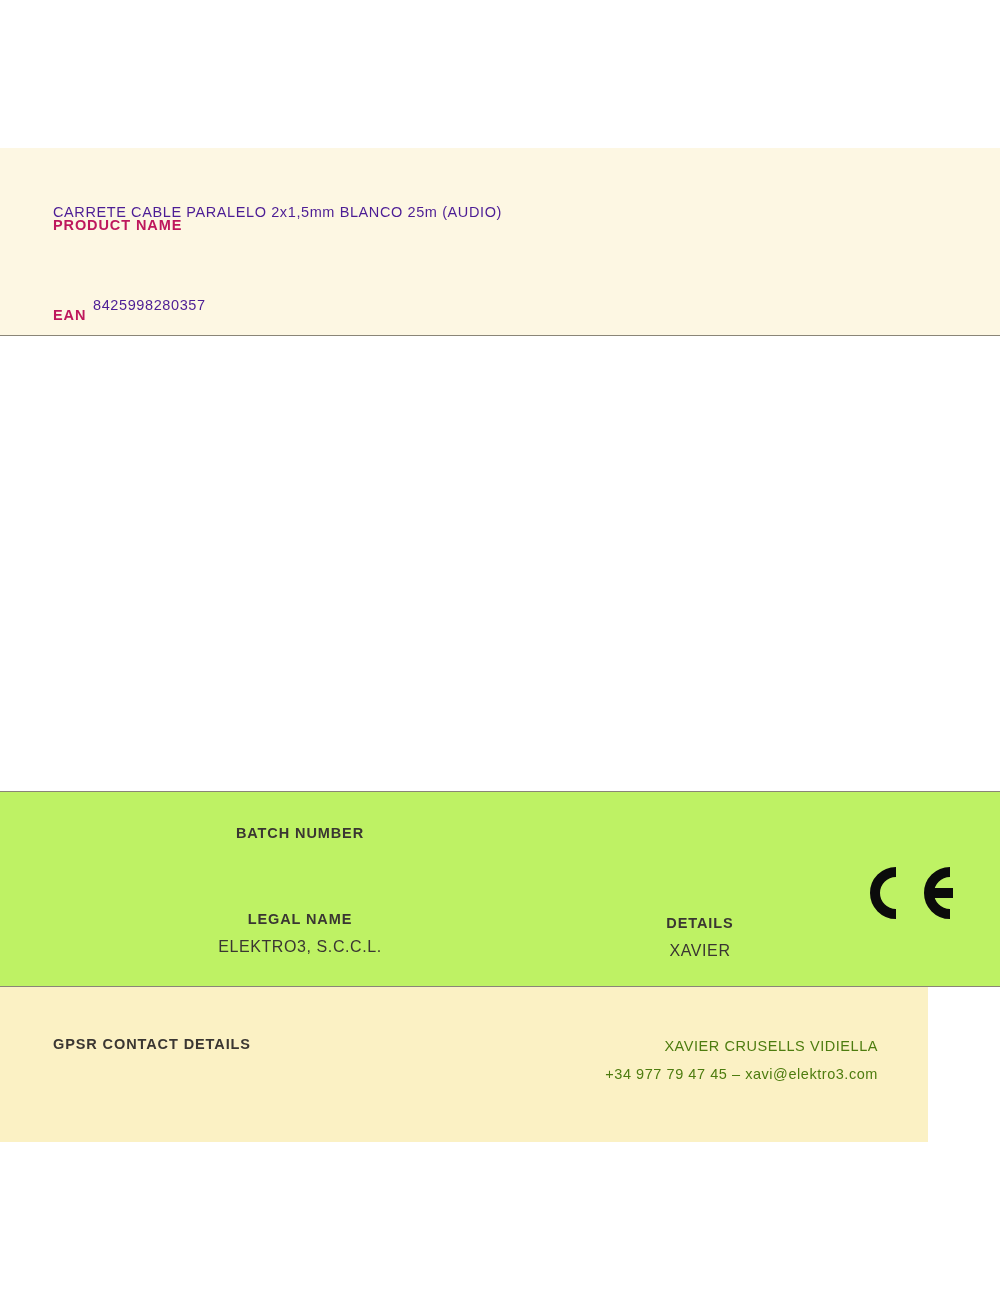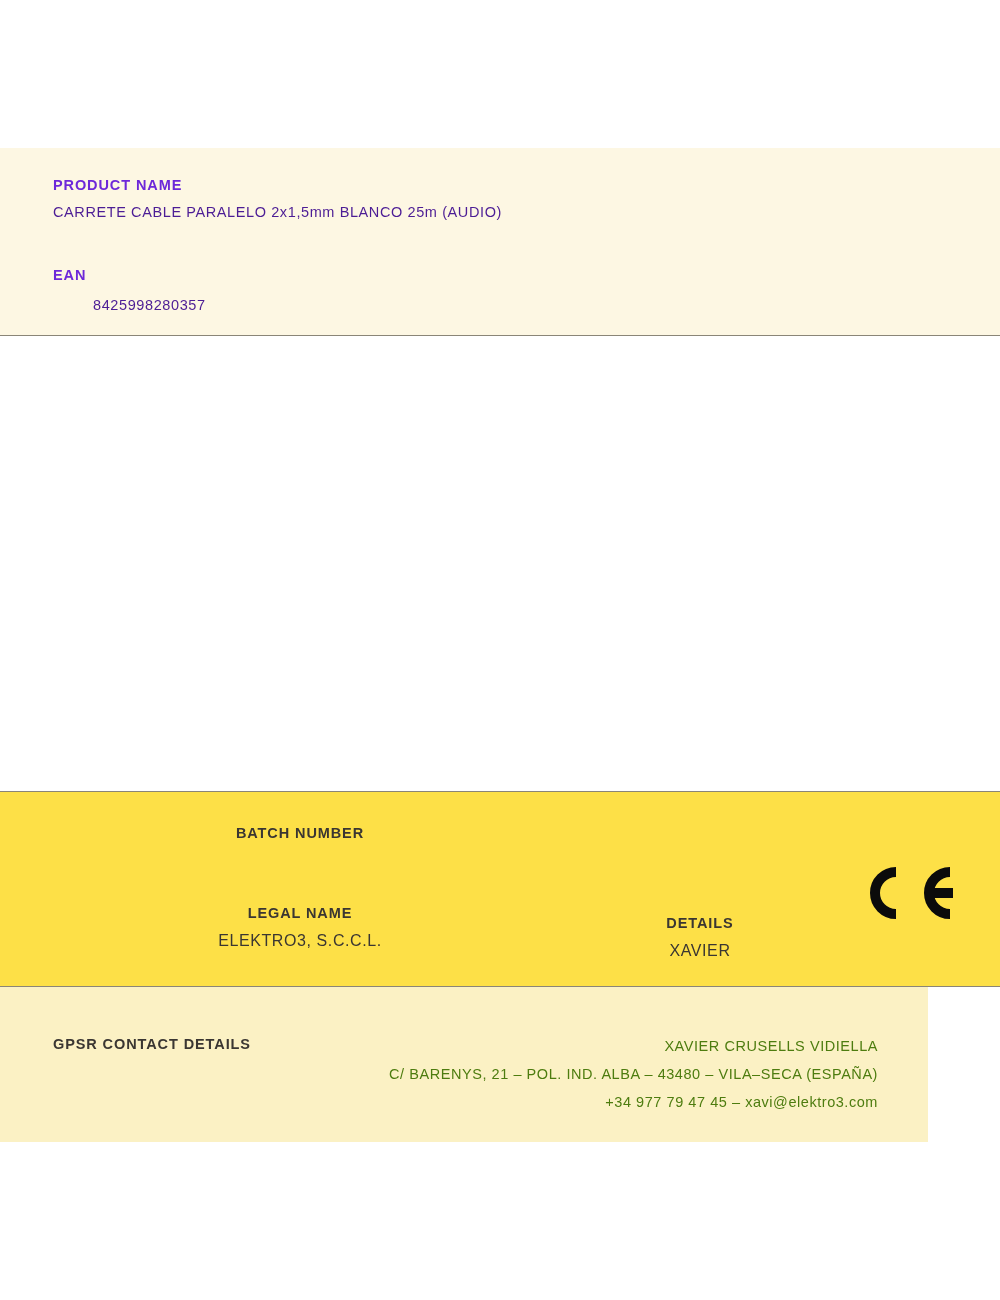--- a/index.html
+++ b/index.html
@@ -33,21 +33,22 @@
     height: 188px;
     background: #fdf7e3;
     border-bottom: 1px solid #8a8577;
     box-sizing: border-box;
   }
 
   .field-label {
     font-size: 14.5px;
     font-weight: bold;
     letter-spacing: 0.9px;
-    color: #6d28d9;
+    color: #be185d;
+    margin-top: 40px;
   }
   .field-value {
     font-size: 14.5px;
     font-weight: normal;
     letter-spacing: 0.6px;
     color: #4c1d95;
     text-align: right;
   }
 
   .top-block .product-name-label {
@@ -82,21 +83,21 @@
     background: #ffffff;
   }
 
   
   .mid-block {
     position: absolute;
     left: 0;
     top: 791px;
     width: 1000px;
     height: 196px;
-    background: #fde047;
+    background: #bef264;
     border-top: 1px solid #8a8577;
     border-bottom: 1px solid #8a8577;
     box-sizing: border-box;
   }
 
   .mid-block .col {
     position: absolute;
     text-align: center;
   }
   .mid-block .col-batch {
@@ -104,21 +105,21 @@
     top: 33px;
     width: 300px;
   }
   .mid-block .col-expiration {
     left: 550px;
     top: 33px;
     width: 300px;
   }
   .mid-block .col-legal {
     left: 150px;
-    top: 113px;
+    top: 119px;
     width: 300px;
   }
   .mid-block .col-origin {
     left: 550px;
     top: 123px;
     width: 300px;
   }
   .mid-block .col .lbl {
     font-size: 14.5px;
     font-weight: bold;
@@ -221,19 +222,18 @@
 
       <path d="M95 10 A 21 21 0 1 0 95 52" fill="none" stroke="#0b0b0b" stroke-width="10" stroke-linecap="butt"></path>
       <rect x="74" y="26" width="24" height="10" fill="#0b0b0b"></rect>
     </svg>
   </div>
 
   <div class="gpsr-block">
     <div class="gpsr-label">GPSR CONTACT DETAILS</div>
     <div class="gpsr-lines">
       <div>XAVIER CRUSELLS VIDIELLA</div>
-      <div>C/ BARENYS, 21 – POL. IND. ALBA – 43480 – VILA–SECA (ESPAÑA)</div>
       <div>+34 977 79 47 45 – xavi@elektro3.com</div>
     </div>
   </div>
 
   <div class="bottom-gap"></div>
 </div>
 
 </body></html>

